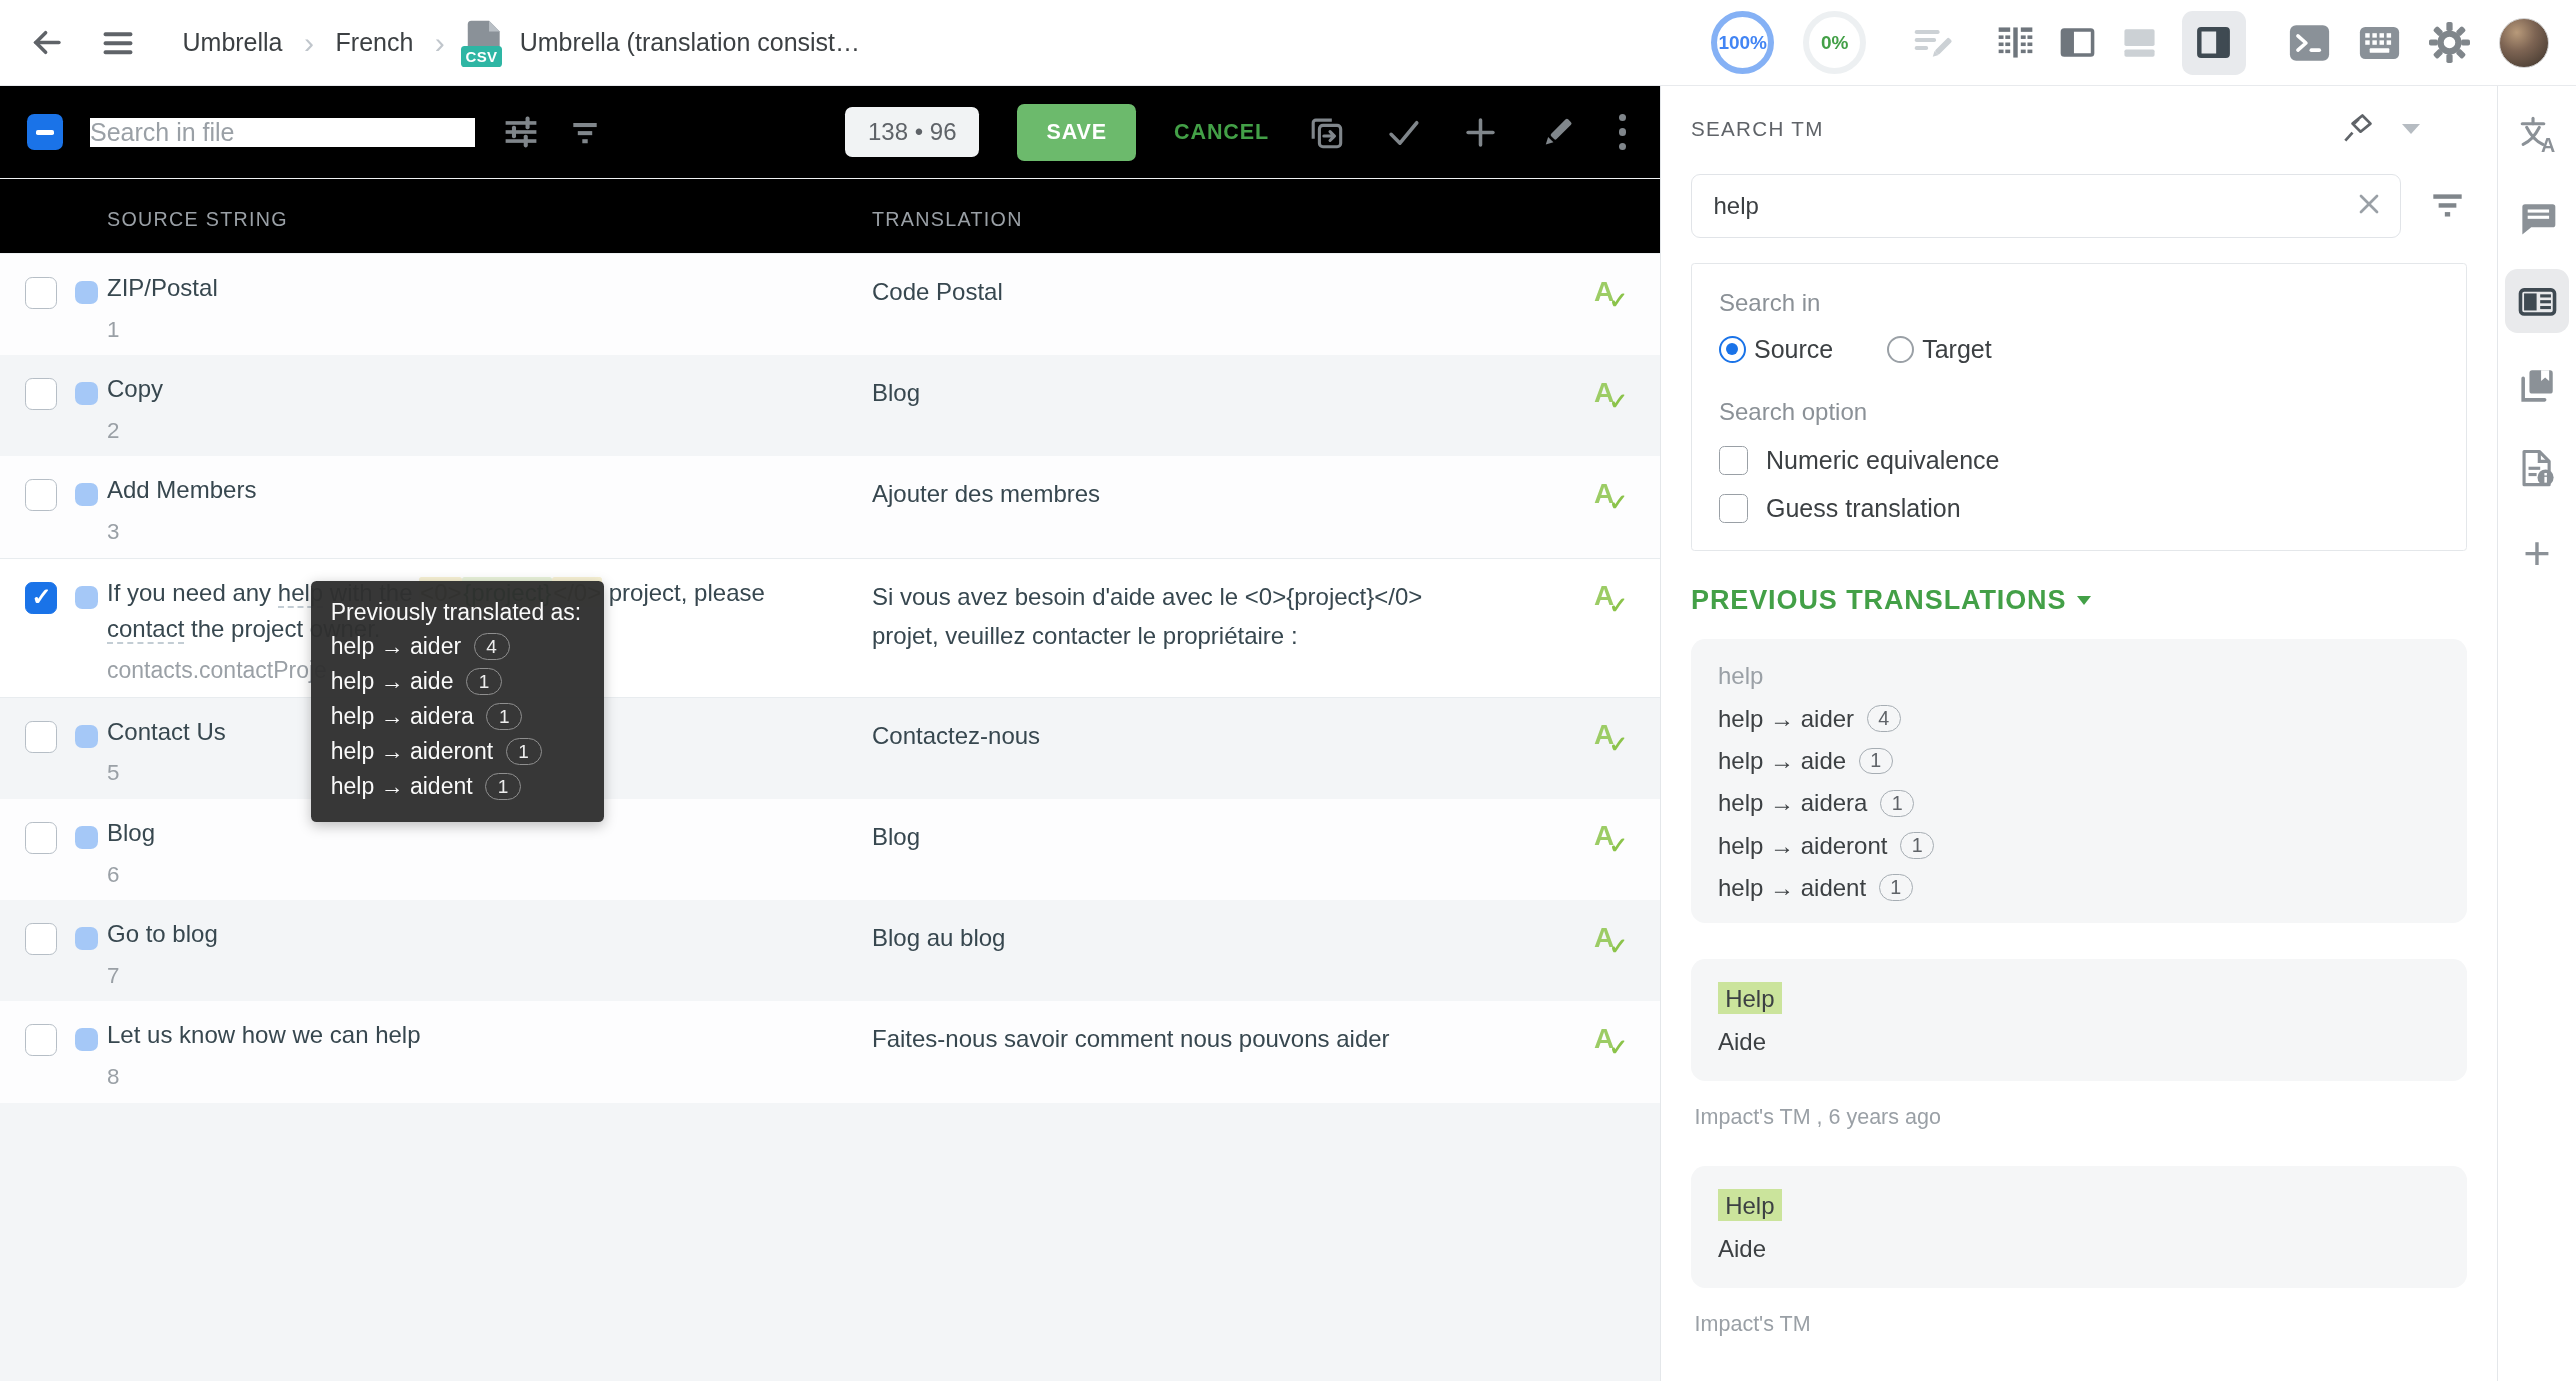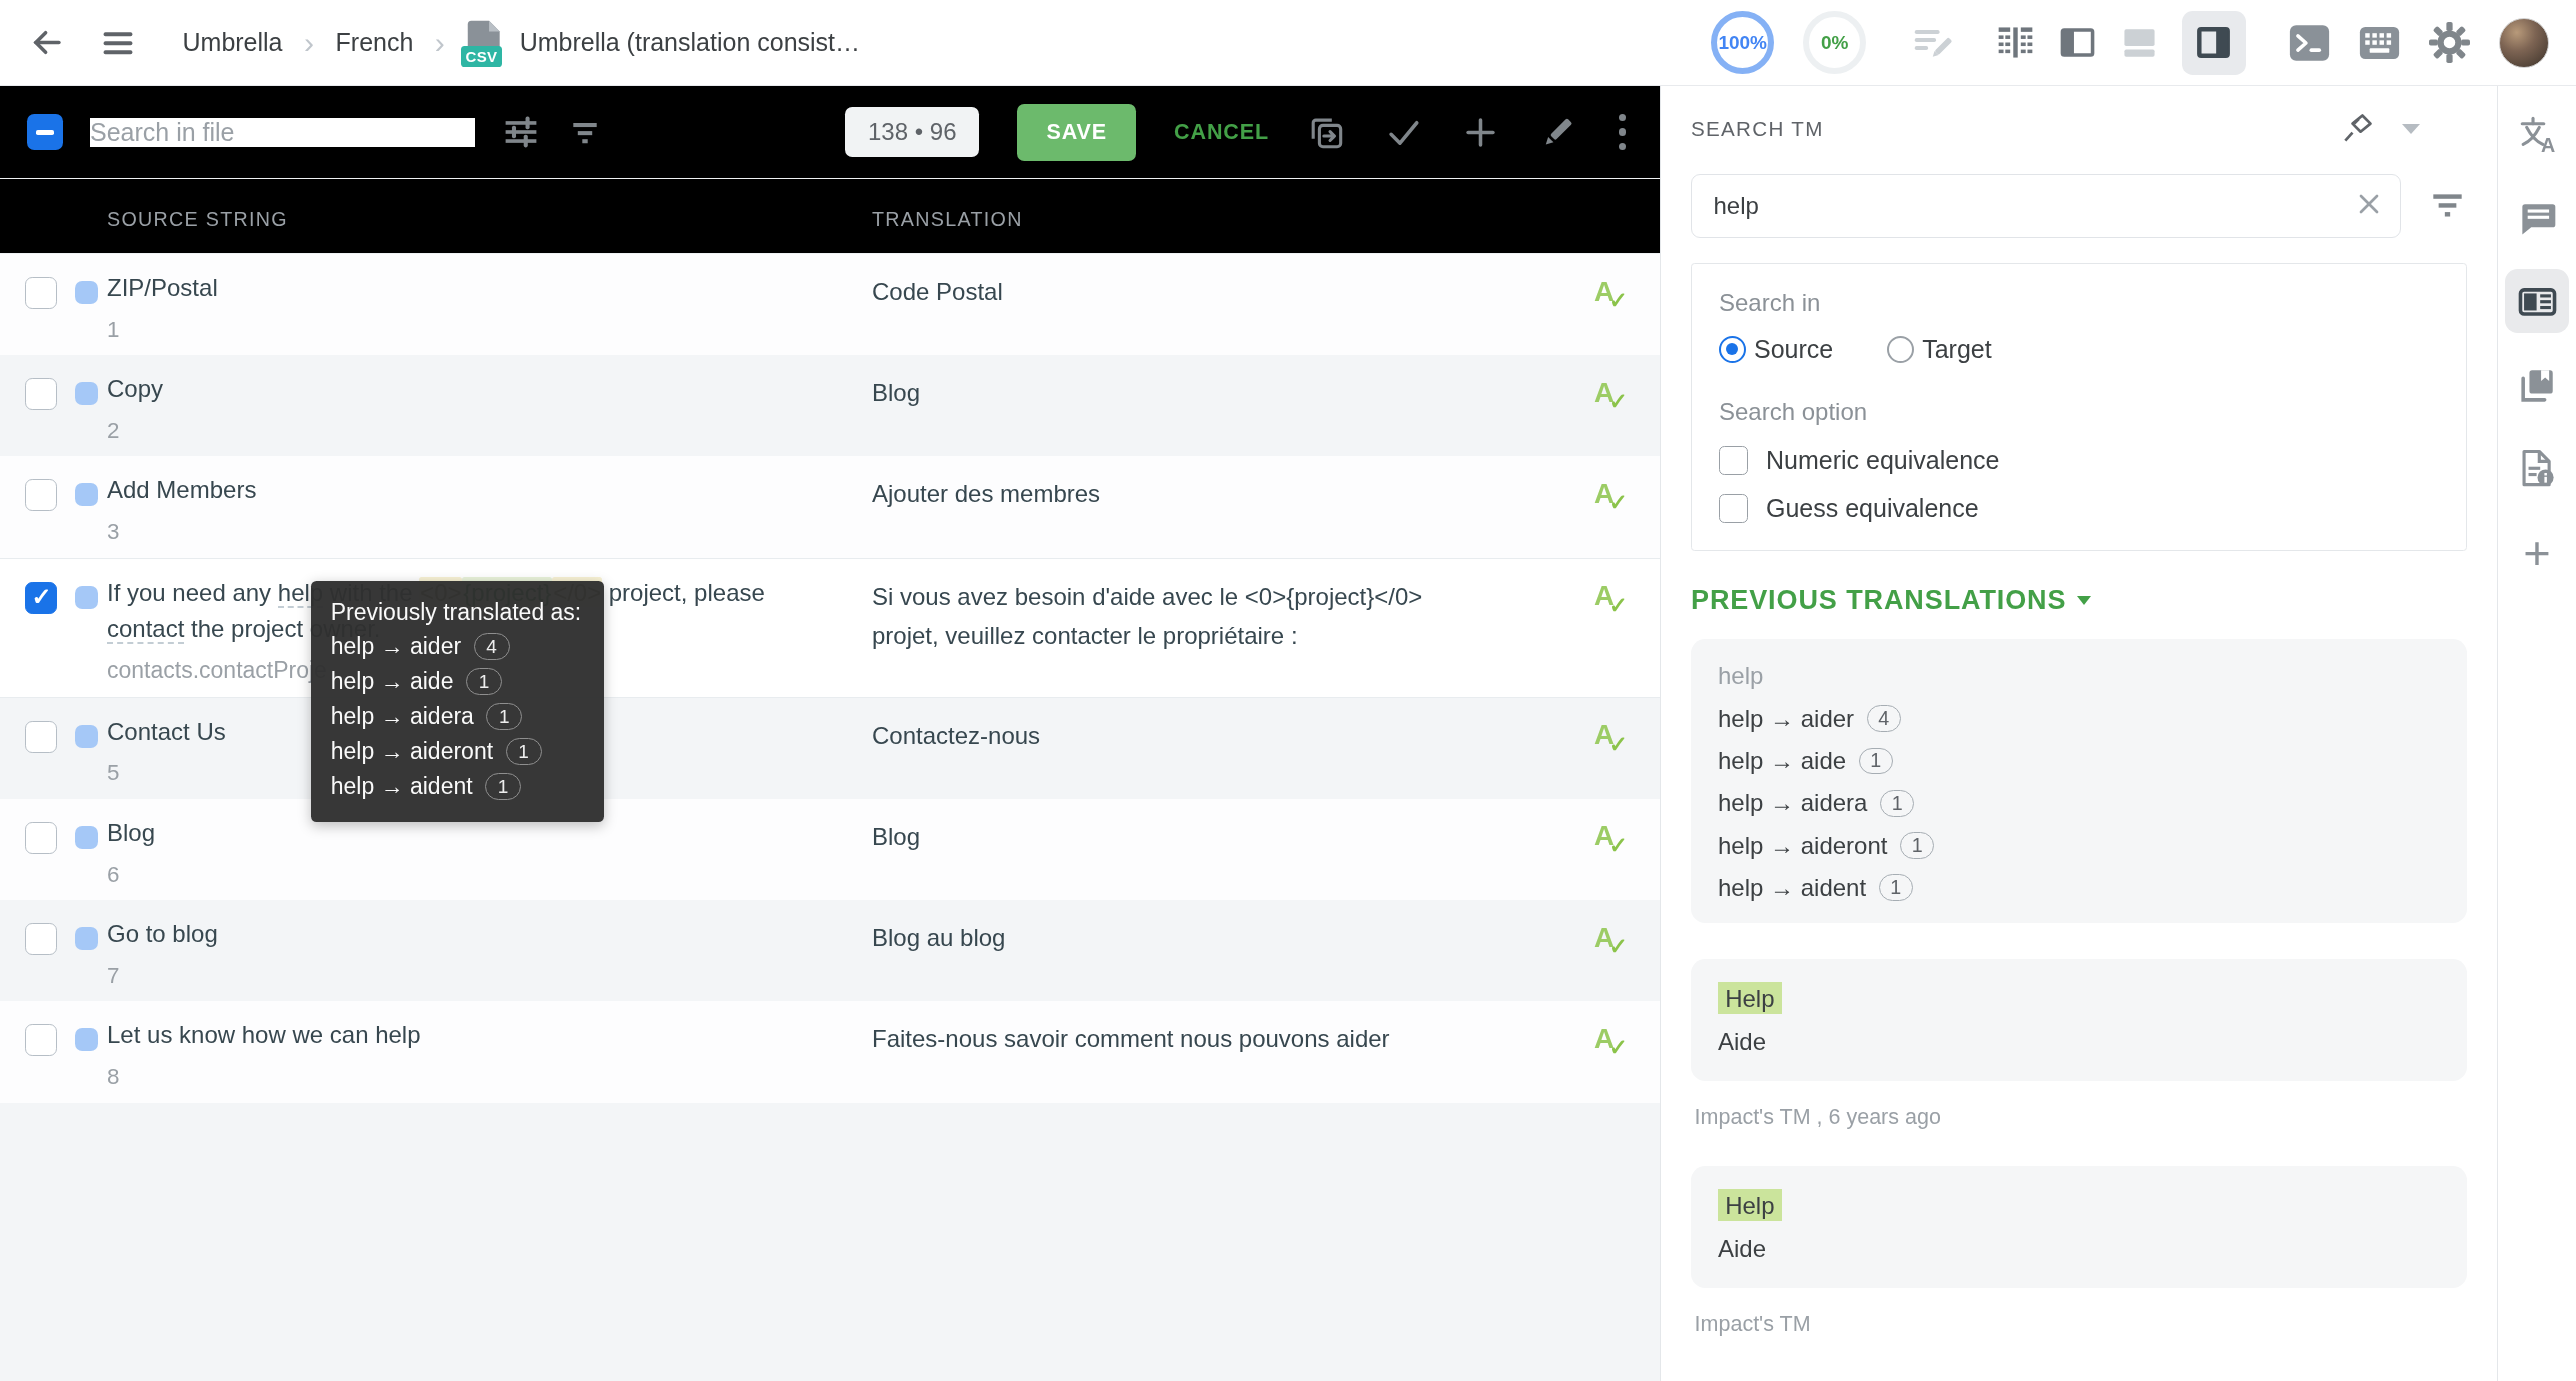--- a/index.html
+++ b/index.html
@@ -481,21 +481,21 @@
             <span class="optname">Target</span>
           </span>
         </div>
         <div class="optlabel optlabel2">Search option</div>
         <div class="checkrow">
           <span class="cbox"></span>
           <span class="optname">Numeric equivalence</span>
         </div>
         <div class="checkrow">
           <span class="cbox"></span>
-          <span class="optname">Guess equivalence</span>
+          <span class="optname">Guess translation</span>
         </div>
       </div>
 
       <div class="prevhead">
         <span class="prevtitle">PREVIOUS TRANSLATIONS</span>
         <span class="chev-green"></span>
       </div>
 
       <div class="prevcard">
         <div class="prevquery">help</div>

